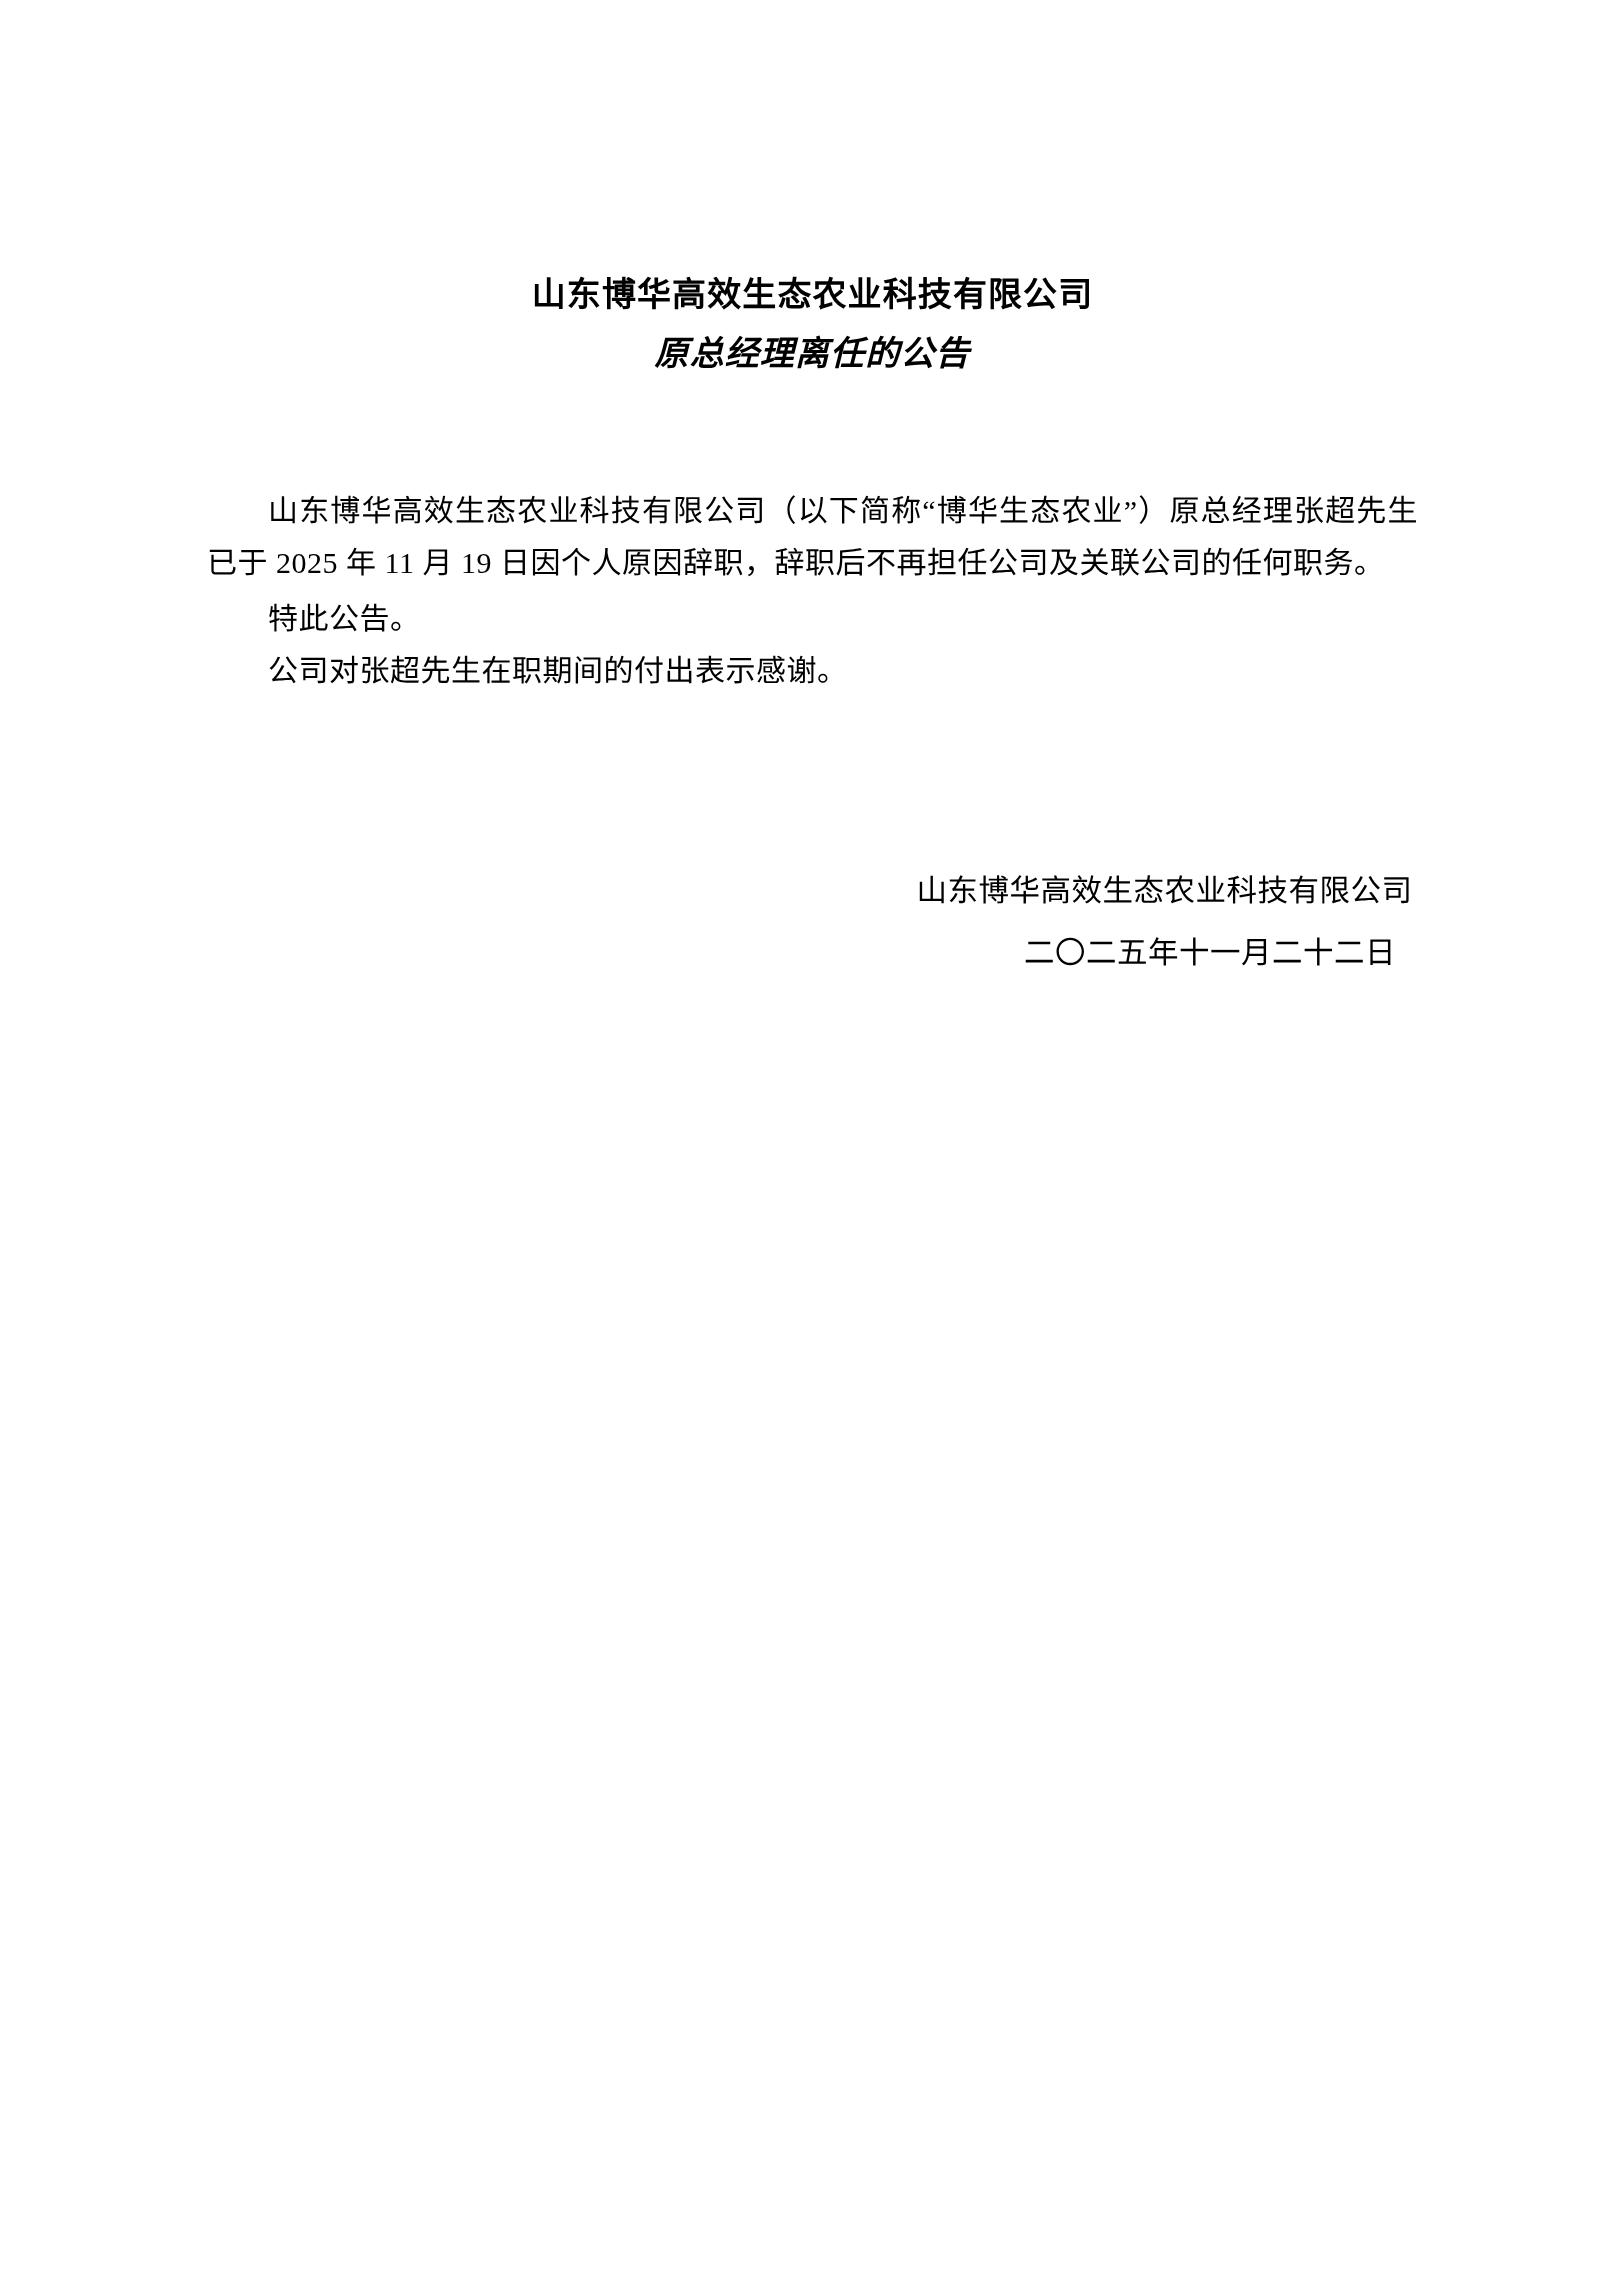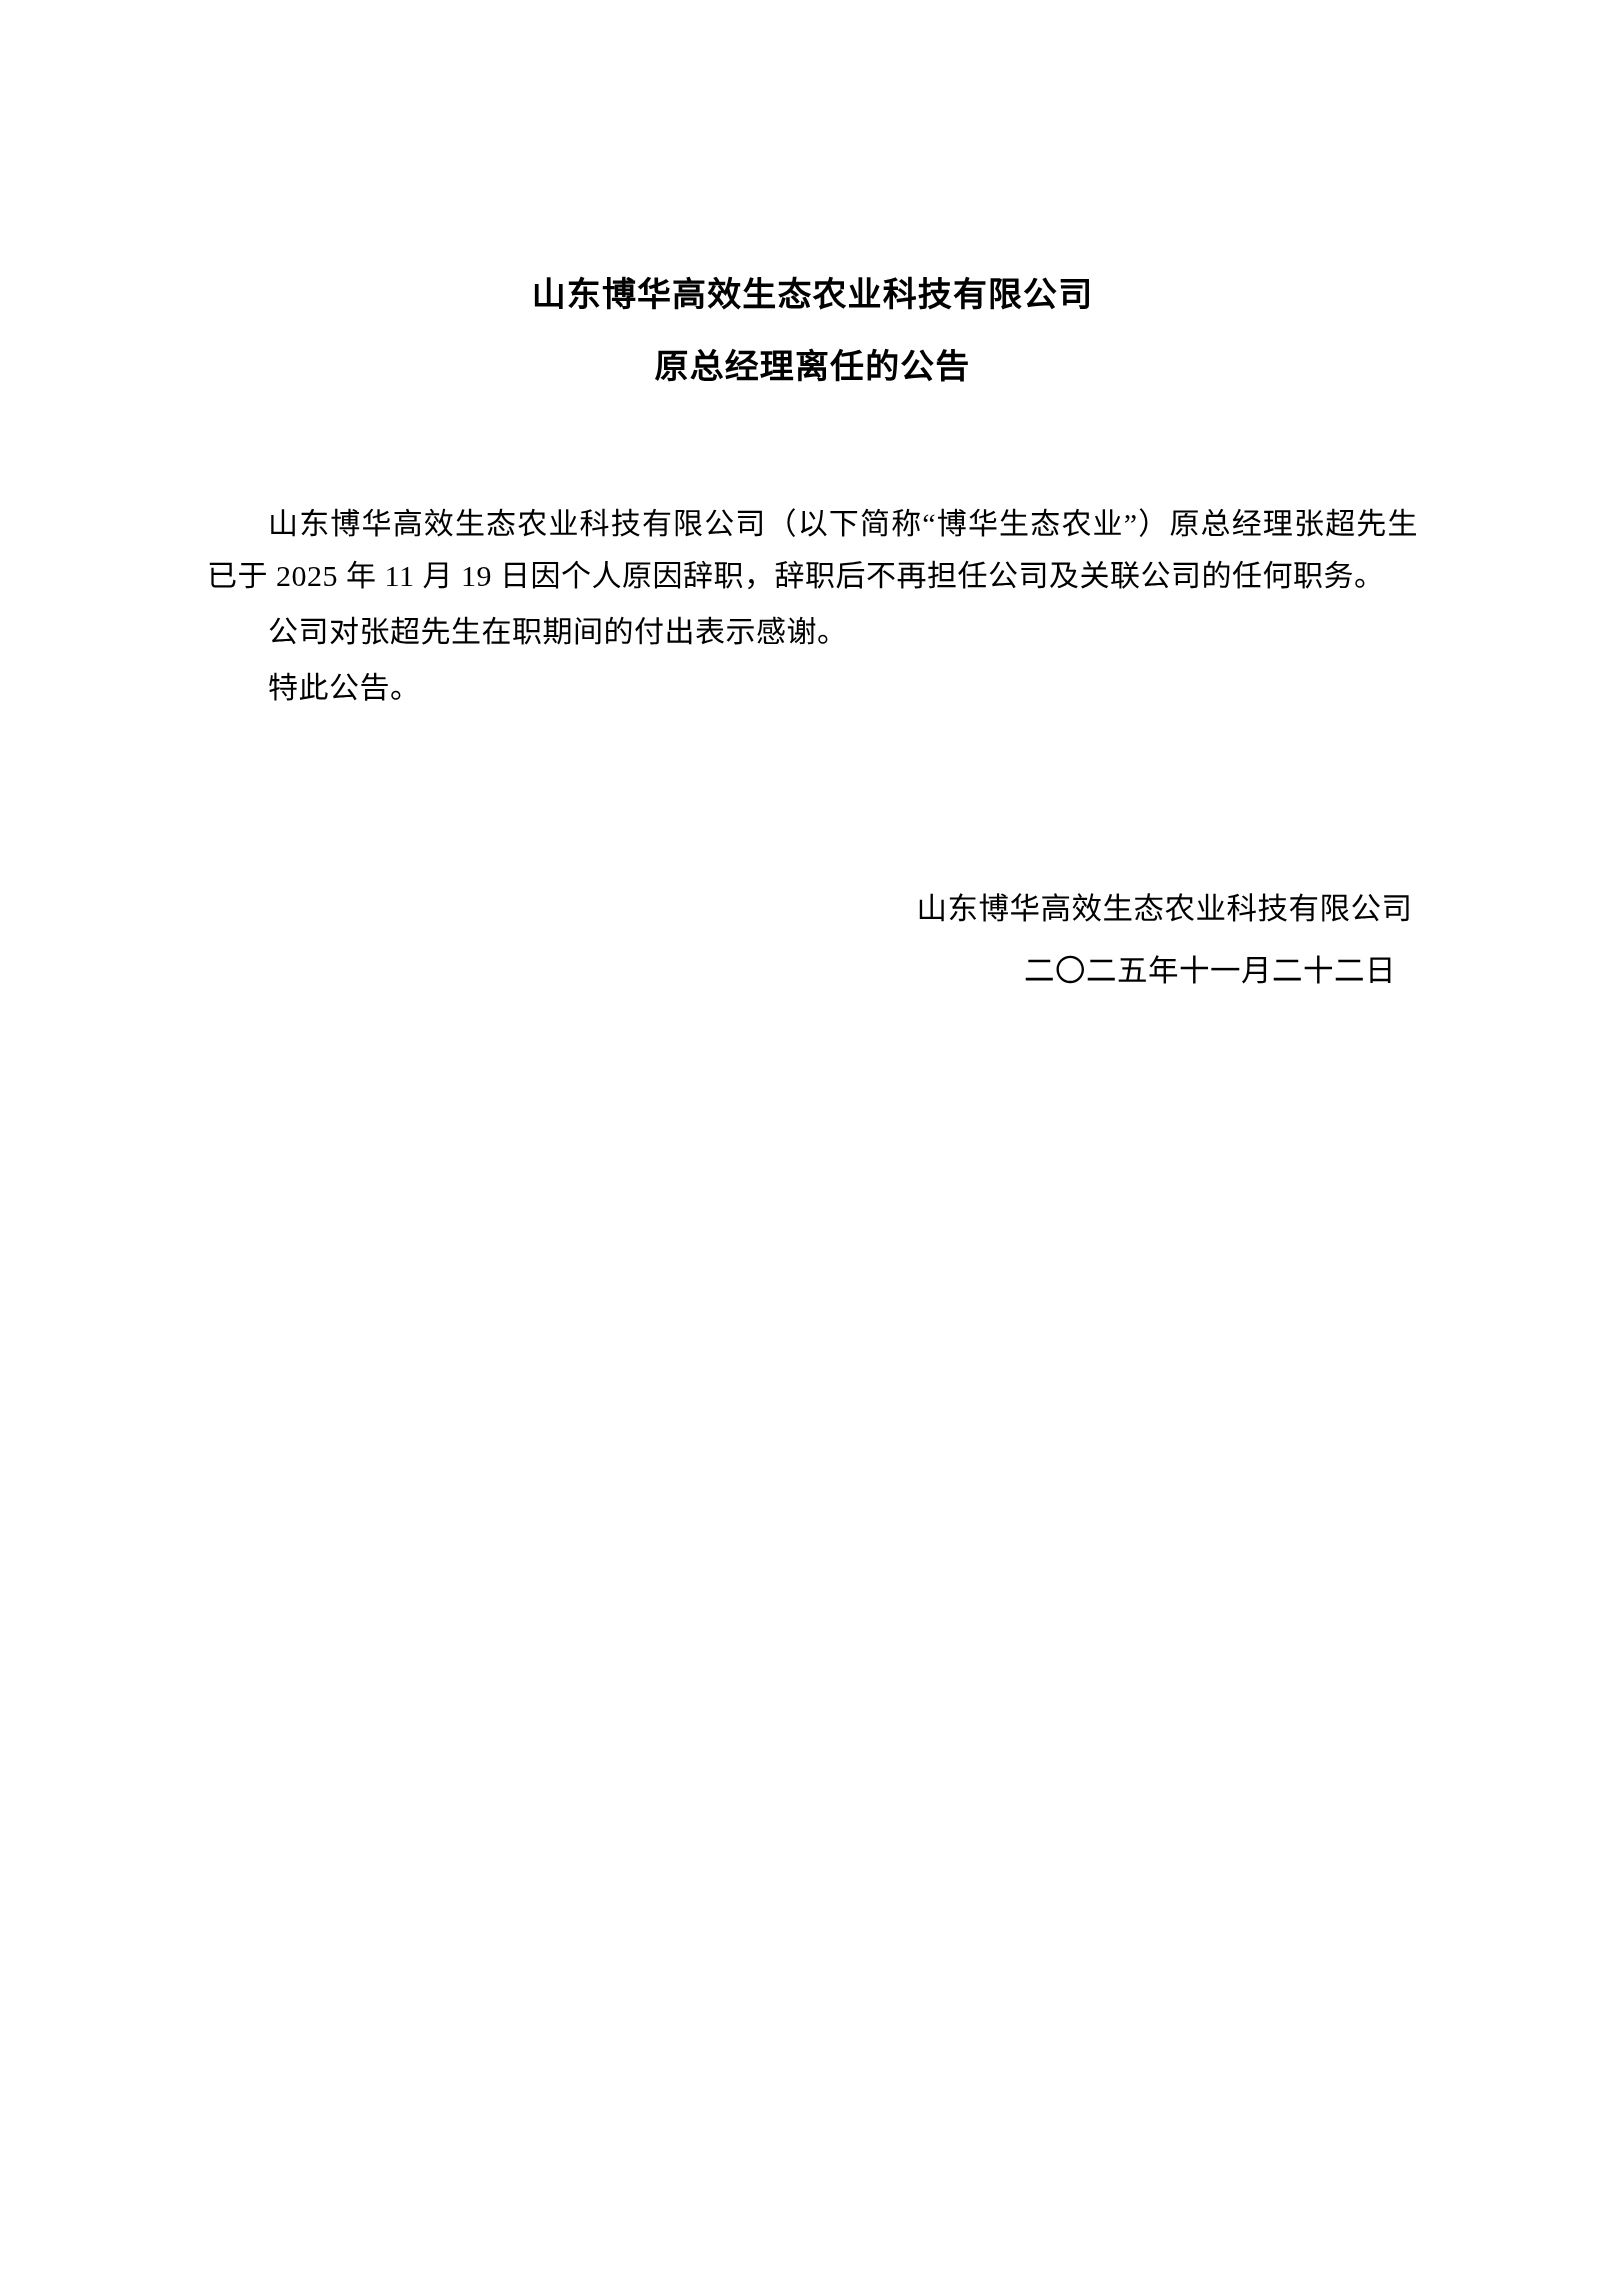--- a/index.html
+++ b/index.html
@@ -36,21 +36,22 @@
   .doc-title {
     text-align: center;
     font-weight: bold;
     font-size: 34px;
     line-height: 1.30;
     letter-spacing: 1.1px;
     margin: 0;
   }
   .doc-title .line2 {
     display: block;
-    margin-top: 28px;
+    margin-top: 15px;
+    font-style: italic;
   }
 
   .body-block {
     margin-top: 109px;
   }
 
   p.para {
     margin: 0 0 4.4px 0;
     font-size: 30px;
     line-height: 1.72;
@@ -87,22 +88,22 @@
 <div class="page">
   <div class="content">
 
     <h1 class="doc-title">
       <span class="line1">山东博华高效生态农业科技有限公司</span>
       <span class="line2">原总经理离任的公告</span>
     </h1>
 
     <div class="body-block">
       <p class="para">山东博华高效生态农业科技有限公司（以下简称“博华生态农业”）原总经理张超先生已于 2025 年 11 月 19 日因个人原因辞职，辞职后不再担任公司及关联公司的任何职务。</p>
+      <p class="para tight">特此公告。</p>
       <p class="para">公司对张超先生在职期间的付出表示感谢。</p>
-      <p class="para tight">特此公告。</p>
     </div>
 
     <div class="signature">
       <span class="sig-line">山东博华高效生态农业科技有限公司</span>
       <span class="sig-date">二〇二五年十一月二十二日</span>
     </div>
 
   </div>
 </div>
 

